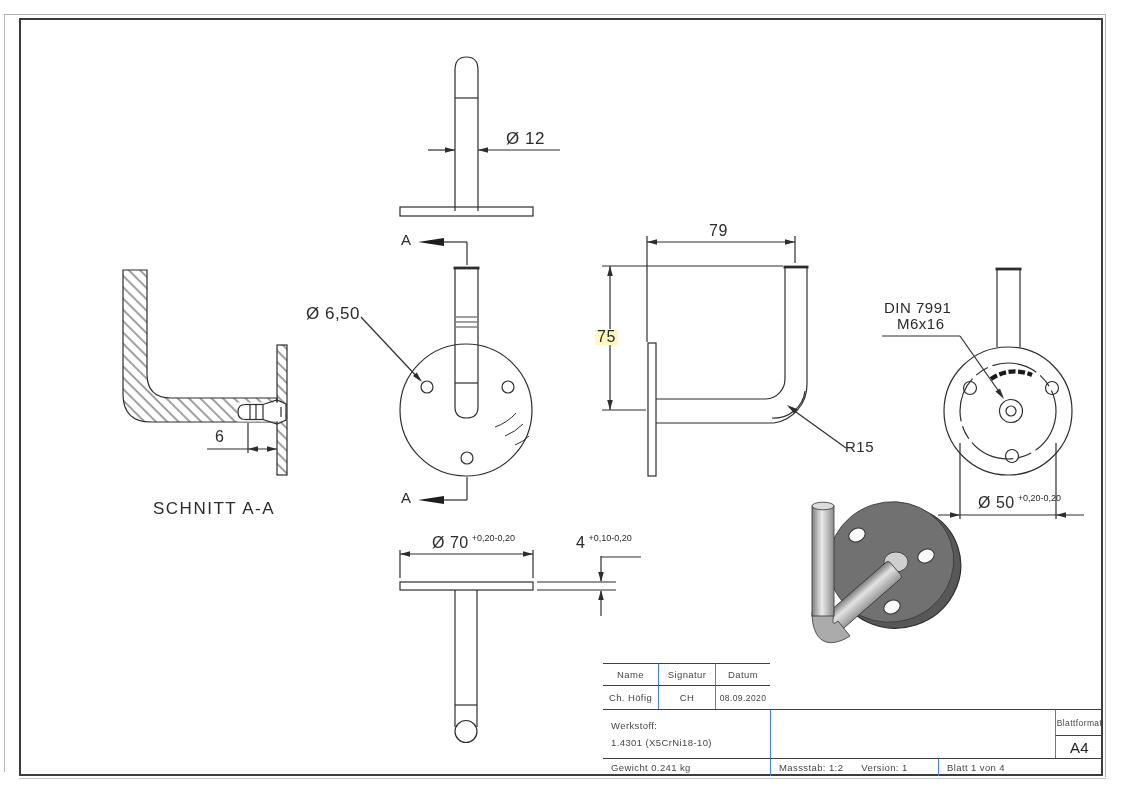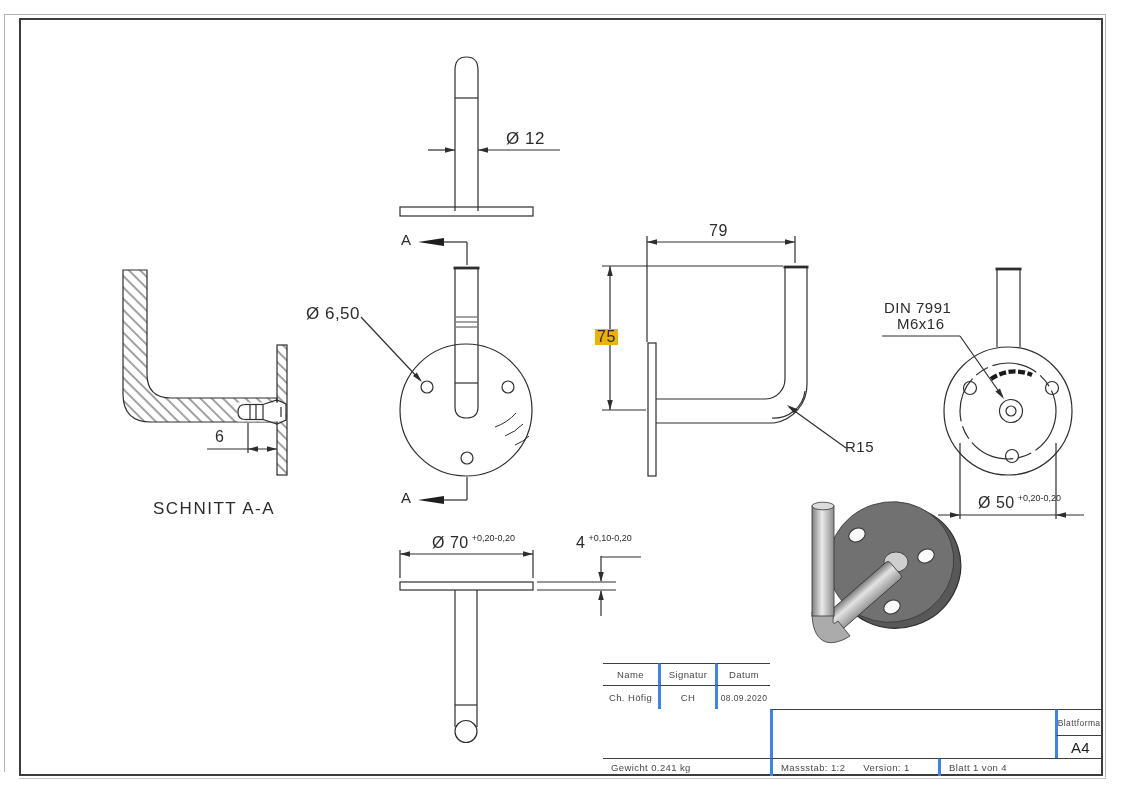--- a/index.html
+++ b/index.html
@@ -5,24 +5,24 @@
   html,body{margin:0;padding:0;background:#fff;}
   #stage{position:relative;width:1123px;height:794px;background:#ffffff;overflow:hidden;
          font-family:"Liberation Sans",sans-serif;}
   .edge{position:absolute;background:#b3b3b3;}
   #frame{position:absolute;left:19px;top:18px;width:1084px;height:758px;
          box-sizing:border-box;border:2px solid #3c3c3c;}
   svg{position:absolute;left:0;top:0;}
   .lbl{position:absolute;color:#2b2b2b;white-space:nowrap;line-height:1;letter-spacing:.5px;}
   .dim{display:flex;align-items:flex-start;}
   .tol{display:flex;font-size:9px;line-height:9.5px;margin-left:3px;margin-top:-1px;letter-spacing:0;}
-  .whitebg{background:#eab308;padding:0 2px;text-align:right;}
+  .whitebg{background:#fef9c3;padding:0 2px;text-align:right;}
   
   #tblock{position:absolute;left:603px;top:663px;width:500px;height:113px;color:#474747;font-size:9.5px;}
-  .cell{position:absolute;box-sizing:border-box;border-left:3px solid #3b82f6;border-top:1px solid #3f3f3f;
+  .cell{position:absolute;box-sizing:border-box;border-left:1px solid #3b82f6;border-top:1px solid #3f3f3f;
         display:flex;align-items:center;justify-content:center;letter-spacing:.4px;}
   .cell.nb{border-left:none;}
   .left{justify-content:flex-start;padding-left:8px;}
   #artcell{flex-direction:column;align-items:stretch;justify-content:flex-start;}
   #artnum{display:flex;align-items:flex-end;margin:3px 0 0 6px;color:#111;}
   #artprefix{font-size:13px;margin-bottom:1px;}
   #artmain{font-size:21px;font-weight:bold;letter-spacing:.3px;}
   #oberflaeche{position:absolute;right:34px;top:5px;}
   #artlabel{position:absolute;left:8px;top:5px;}
   .twoline{flex-direction:column;align-items:flex-start;justify-content:center;gap:6px;}
@@ -251,20 +251,24 @@
 
     <div class="cell nb" style="left:0;top:0;width:55px;height:22px;">Name</div>
     <div class="cell" style="left:55px;top:0;width:57px;height:22px;">Signatur</div>
     <div class="cell" style="left:112px;top:0;width:55px;height:22px;">Datum</div>
 
     <div class="cell nb" style="left:0;top:22px;width:55px;height:24px;">Ch. Höfig</div>
     <div class="cell" style="left:55px;top:22px;width:57px;height:24px;">CH</div>
     <div class="cell" style="left:112px;top:22px;width:55px;height:24px;font-size:8.5px;">08.09.2020</div>
 
 
+    <div class="cell nb twoline left" style="left:0;top:46px;width:167px;height:49px;">
+      <span>Werkstoff:</span>
+      <span>1.4301 (X5CrNi18-10)</span>
+    </div>
     <div class="cell" style="left:167px;top:46px;width:285px;height:49px;"></div>
     <div class="cell" style="left:452px;top:46px;width:48px;height:26px;font-size:8.5px;">Blattformat</div>
     <div class="cell" style="left:452px;top:72px;width:48px;height:23px;font-size:15px;color:#222;">A4</div>
 
     <div class="cell nb left" style="left:0;top:95px;width:167px;height:18px;">Gewicht 0.241 kg</div>
     <div class="cell left" style="left:167px;top:95px;width:168px;height:18px;gap:18px;">
       <span>Massstab: 1:2</span>
       <span>Version: 1</span>
     </div>
     <div class="cell left" style="left:335px;top:95px;width:165px;height:18px;">Blatt 1 von 4</div>

